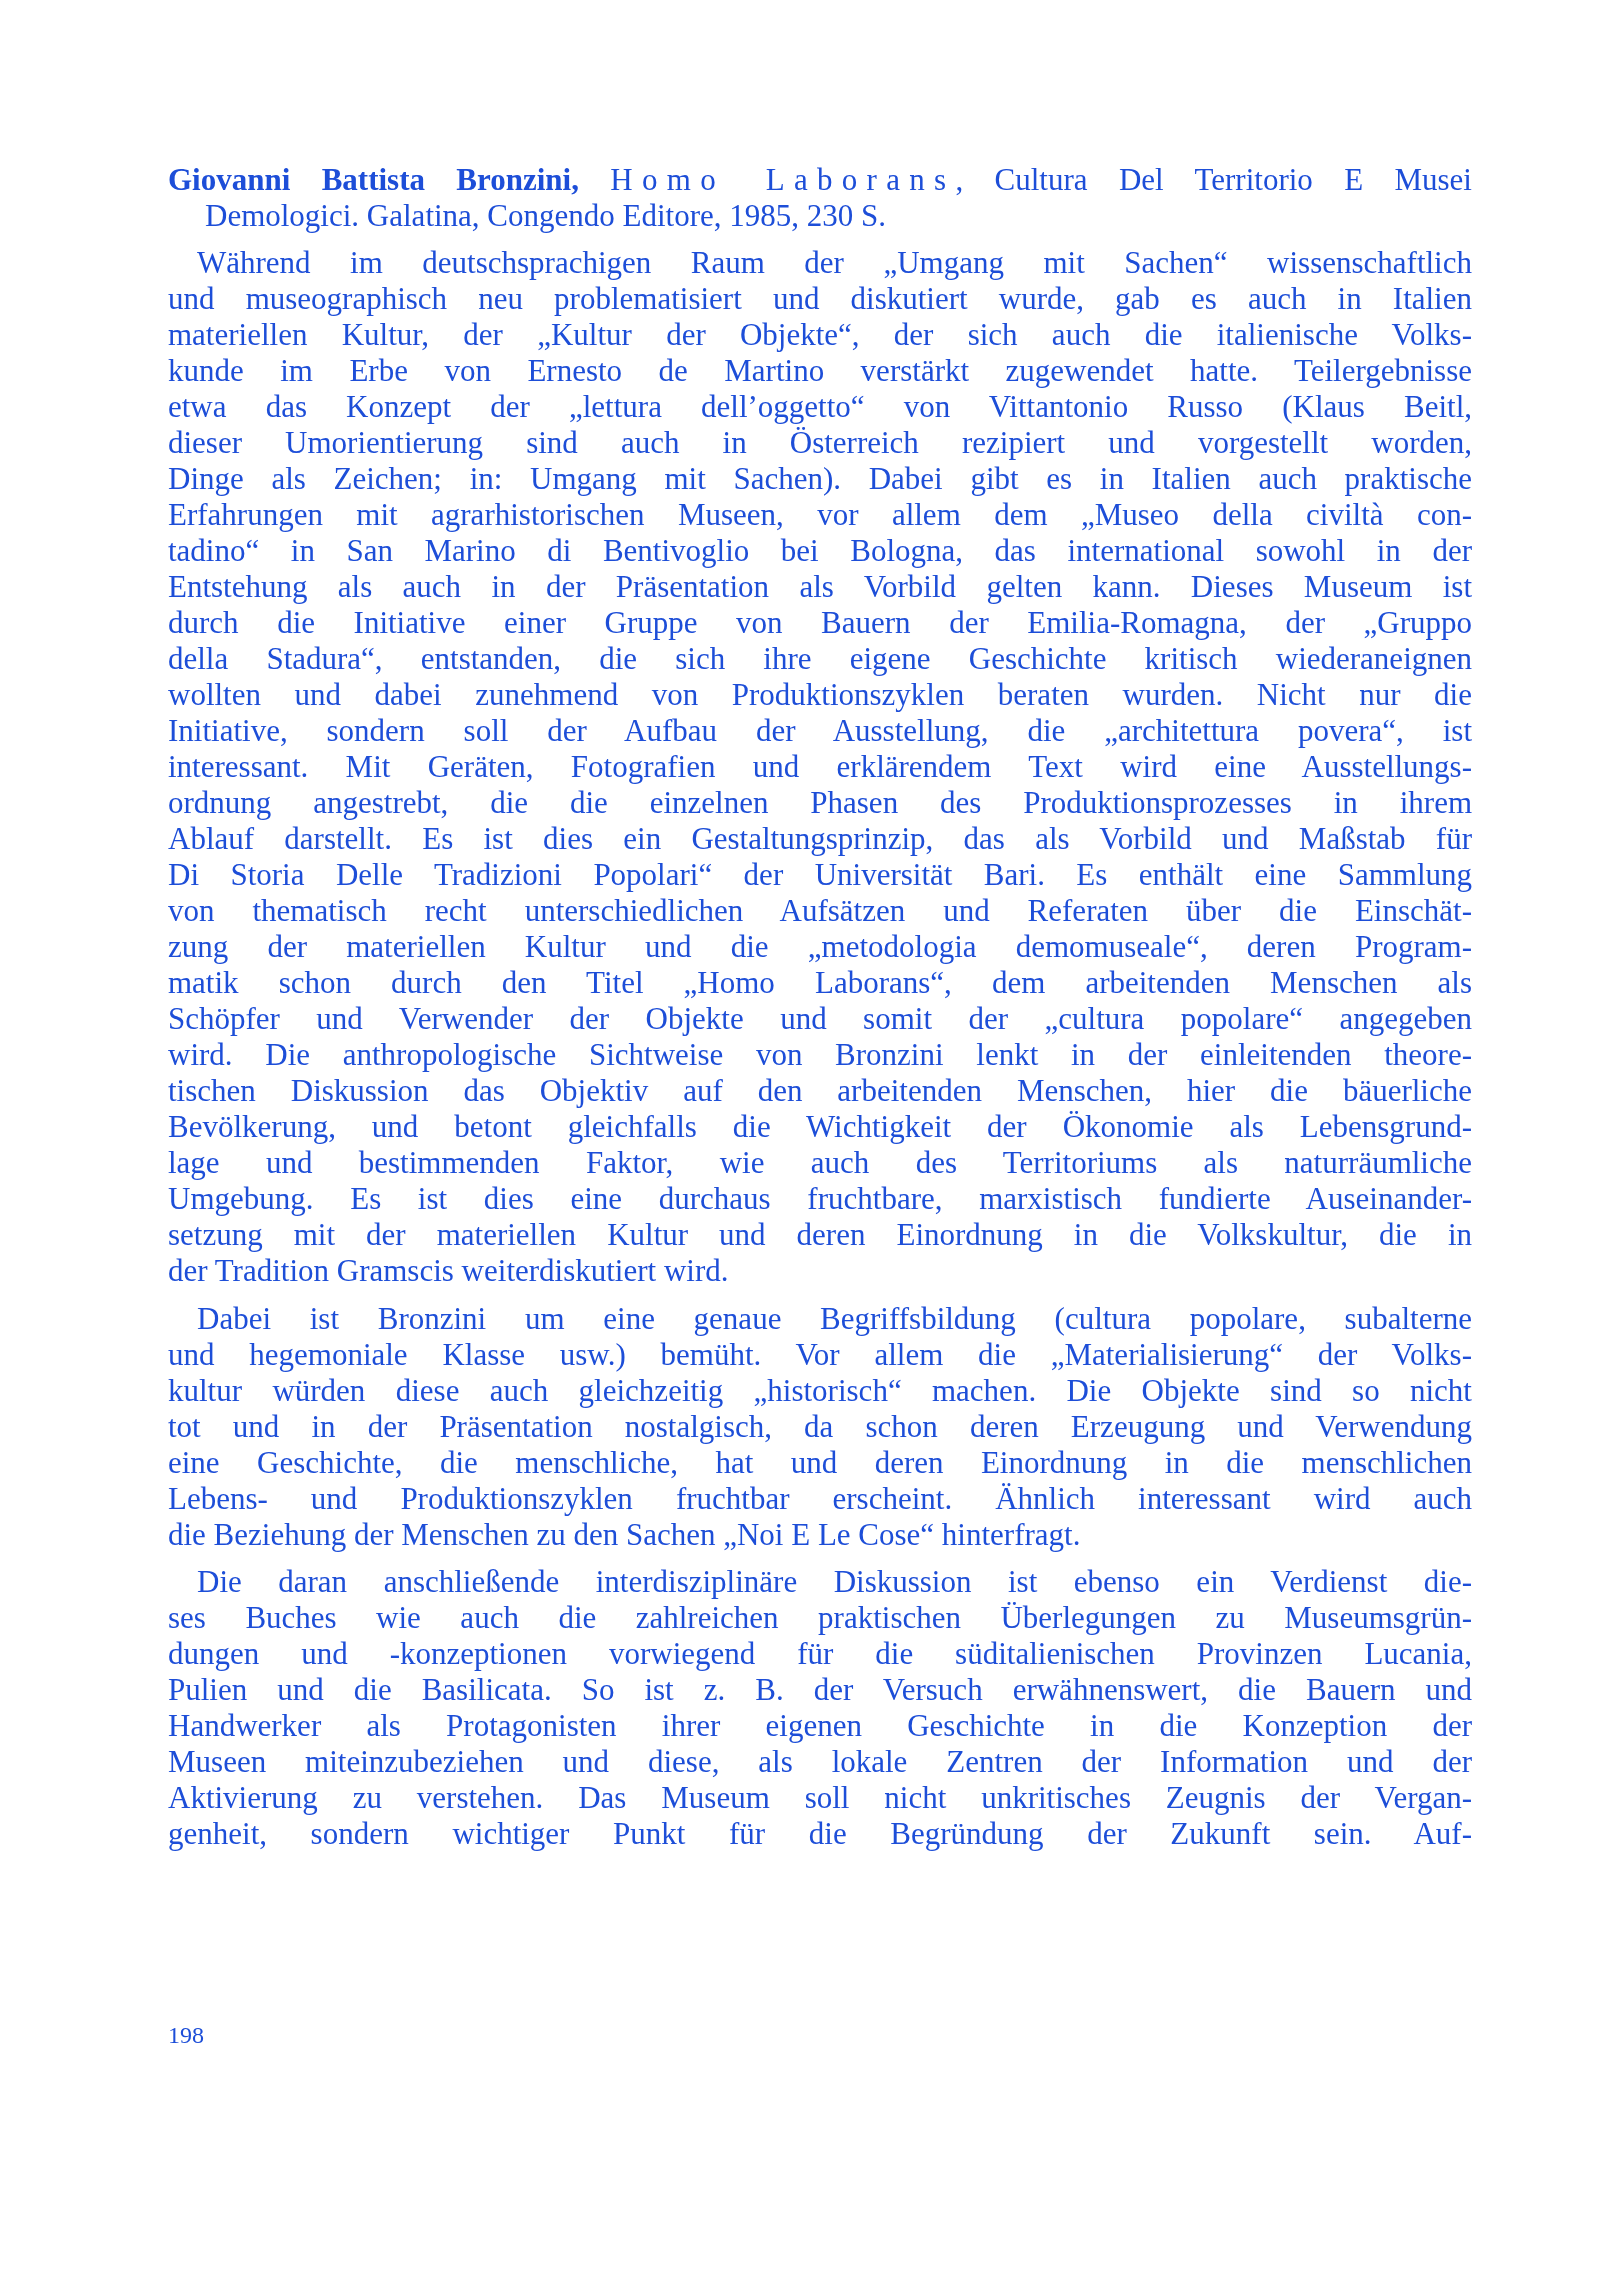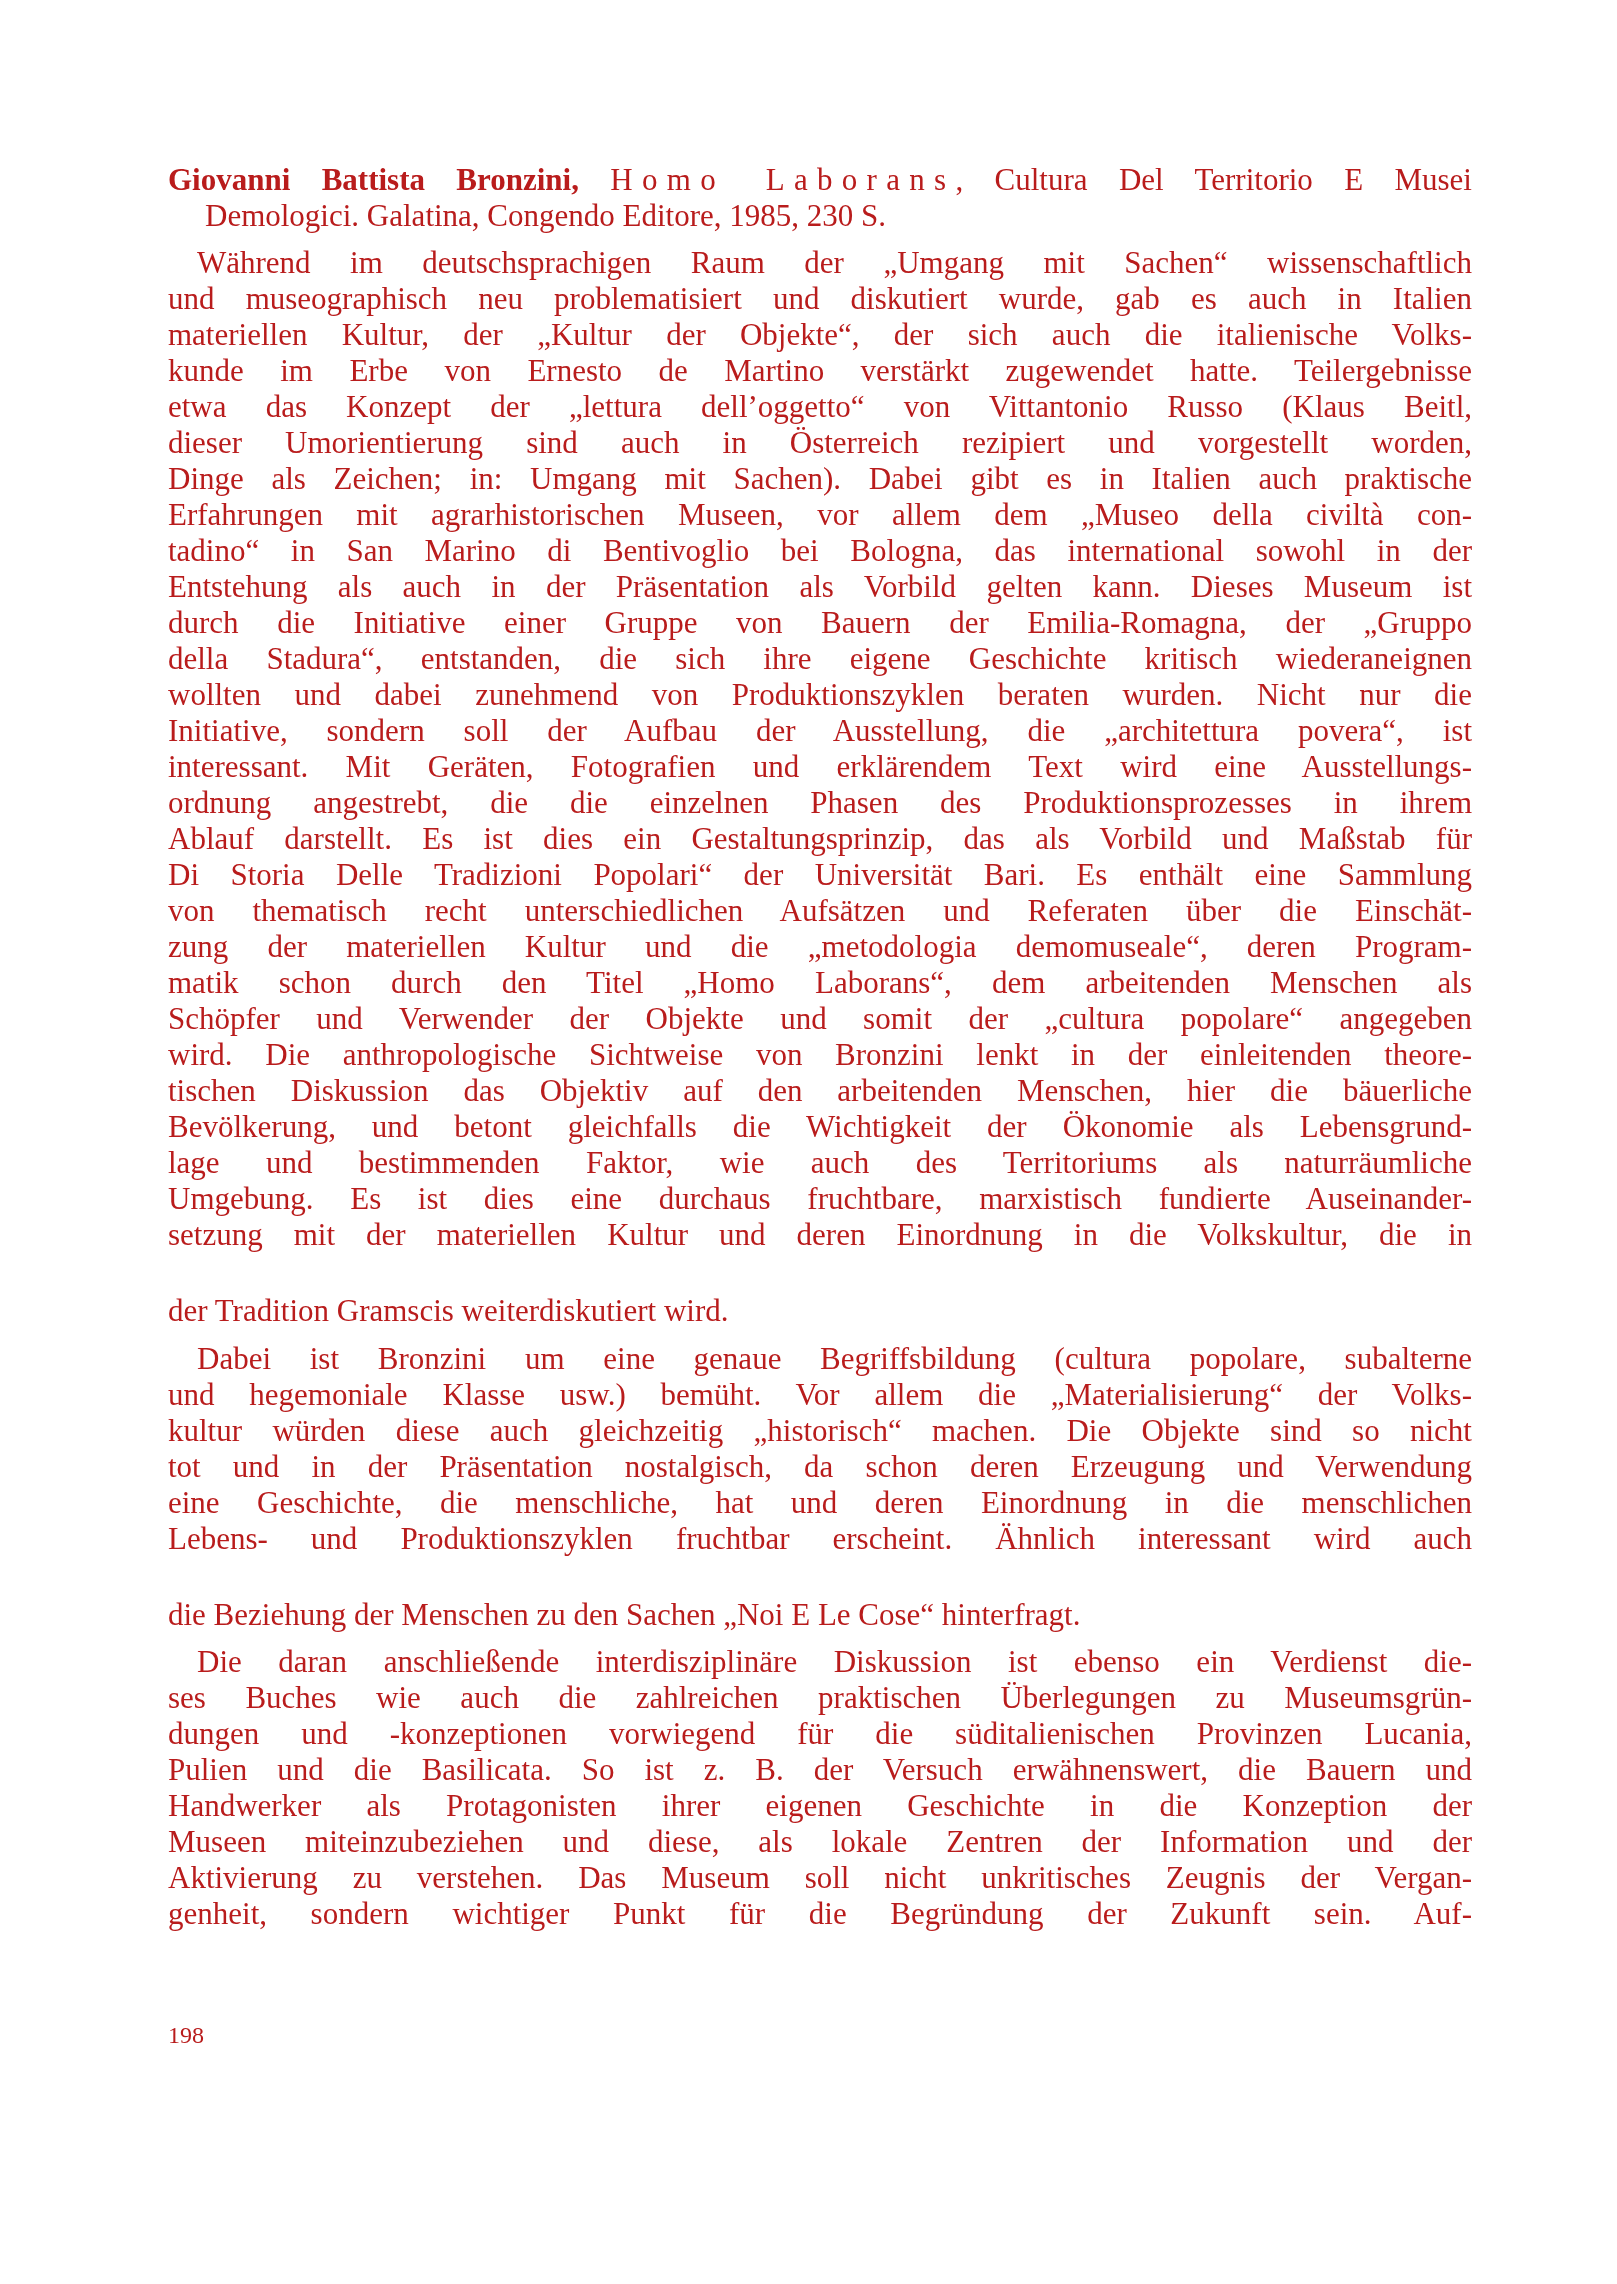--- a/index.html
+++ b/index.html
@@ -1,21 +1,21 @@
 <!DOCTYPE html>
 <html lang="de" style="font-size:13px"><head>
 <meta charset="utf-8">
 <style>
   html, body { margin: 0; padding: 0; background: #ffffff; }
   .page {
     position: relative;
     width: 1618px;
     height: 2284px;
     background: #ffffff;
-    color: #b91c1c;
+    color: #1d4ed8;
     font-family: "Liberation Serif", "DejaVu Serif", serif;
     overflow: hidden;
   }
   .textblock {
     position: absolute;
     left: 168px;
     top: 162px;
     width: 1304px;
     font-size: 31px;
     line-height: 36px;
@@ -28,21 +28,21 @@
   .c-spaced { letter-spacing: 0.30em; }
   
   .para { margin-top: 11.3px; }
   .para .line {
     text-align: justify;
     text-align-last: justify;
     white-space: nowrap;
   }
   .para .line { white-space: normal; }
   .para .line:first-child { text-indent: 29px; }
-  .para.endleft .line:last-child { text-align-last: left; margin-top: 40px; }
+  .para.endleft .line:last-child { text-align-last: left; }
   .pagenum {
     position: absolute;
     left: 168px;
     top: 2017px;
     font-size: 24px;
     line-height: 36px;
   }
 </style>
 </head>
 <body>

